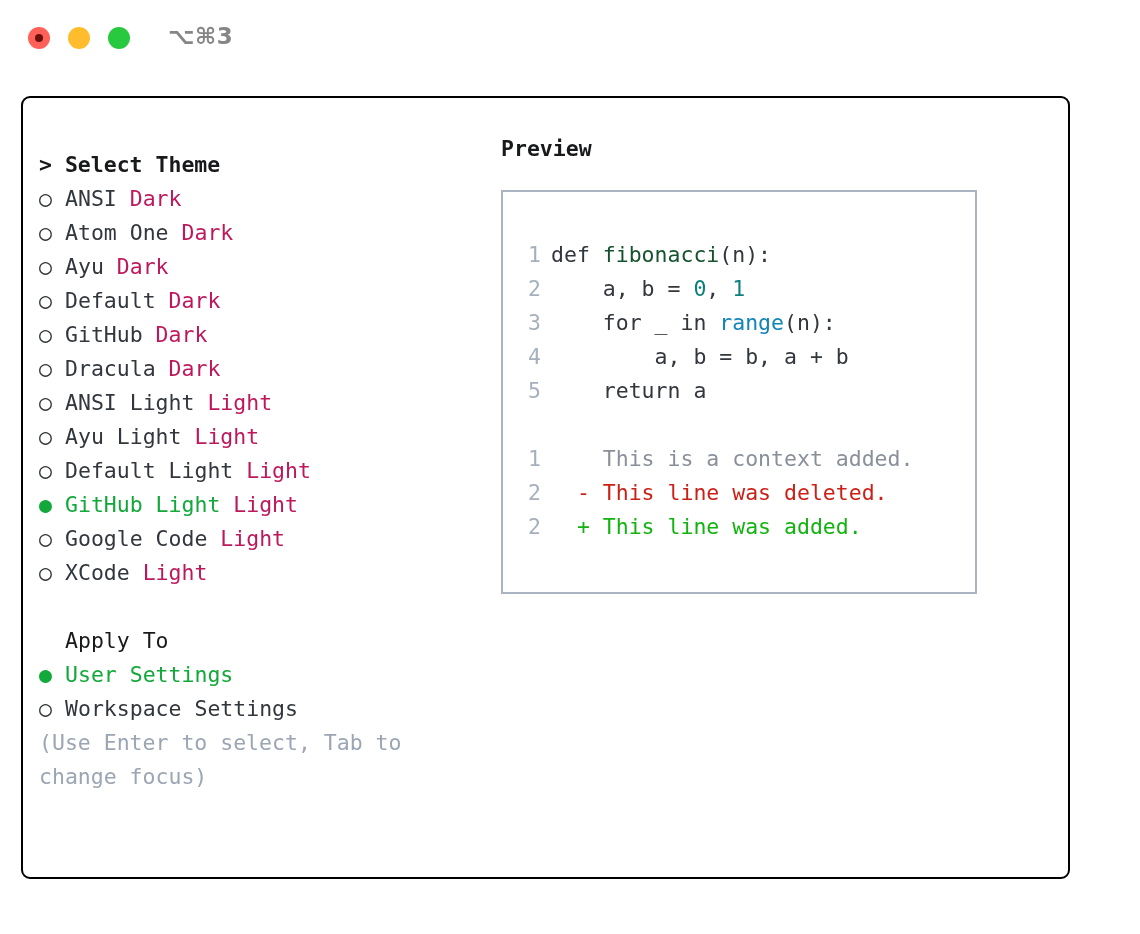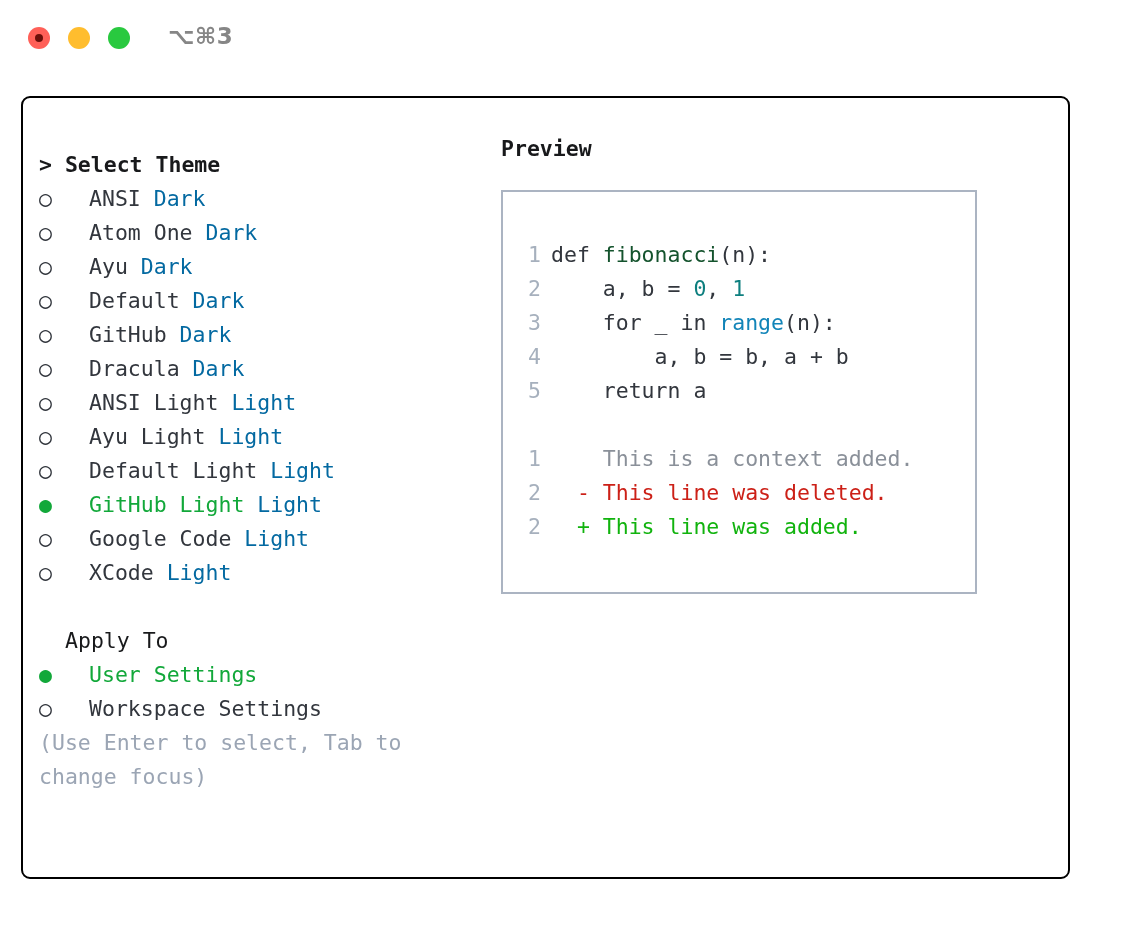--- a/index.html
+++ b/index.html
@@ -95,23 +95,23 @@
     color: #32363d;
     white-space: pre;
   }
   .marker {
     display: inline-block;
     width: 26px;
     color: #32363d;
   }
   .marker.filled { color: #12a83a; }
   .opt-row.selected .opt-label { color: #12a83a; }
-  .opt-label { color: #32363d; margin-left: 24px; }
+  .opt-label { color: #32363d; }
   .opt-tag {
-    color: #0369a1;
+    color: #be185d;
   }
 
   .section-gap { height: 34px; }
 
   .apply-header {
     font-size: 21.5px;
     color: #18191b;
     line-height: 34px;
     white-space: pre;
     padding-left: 26px;

